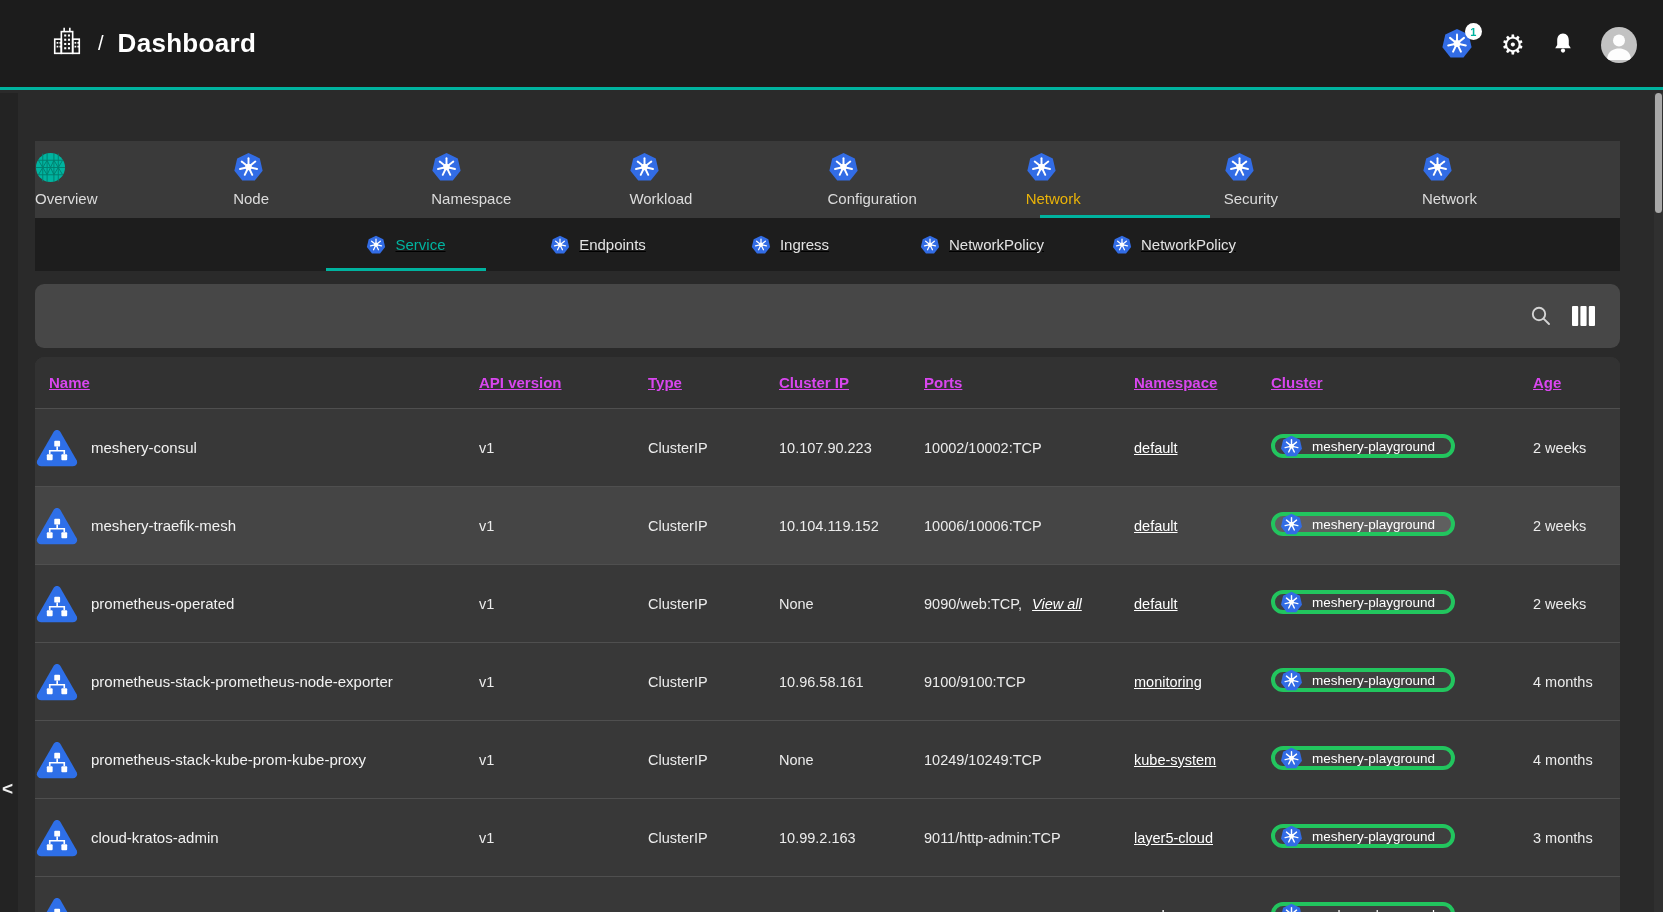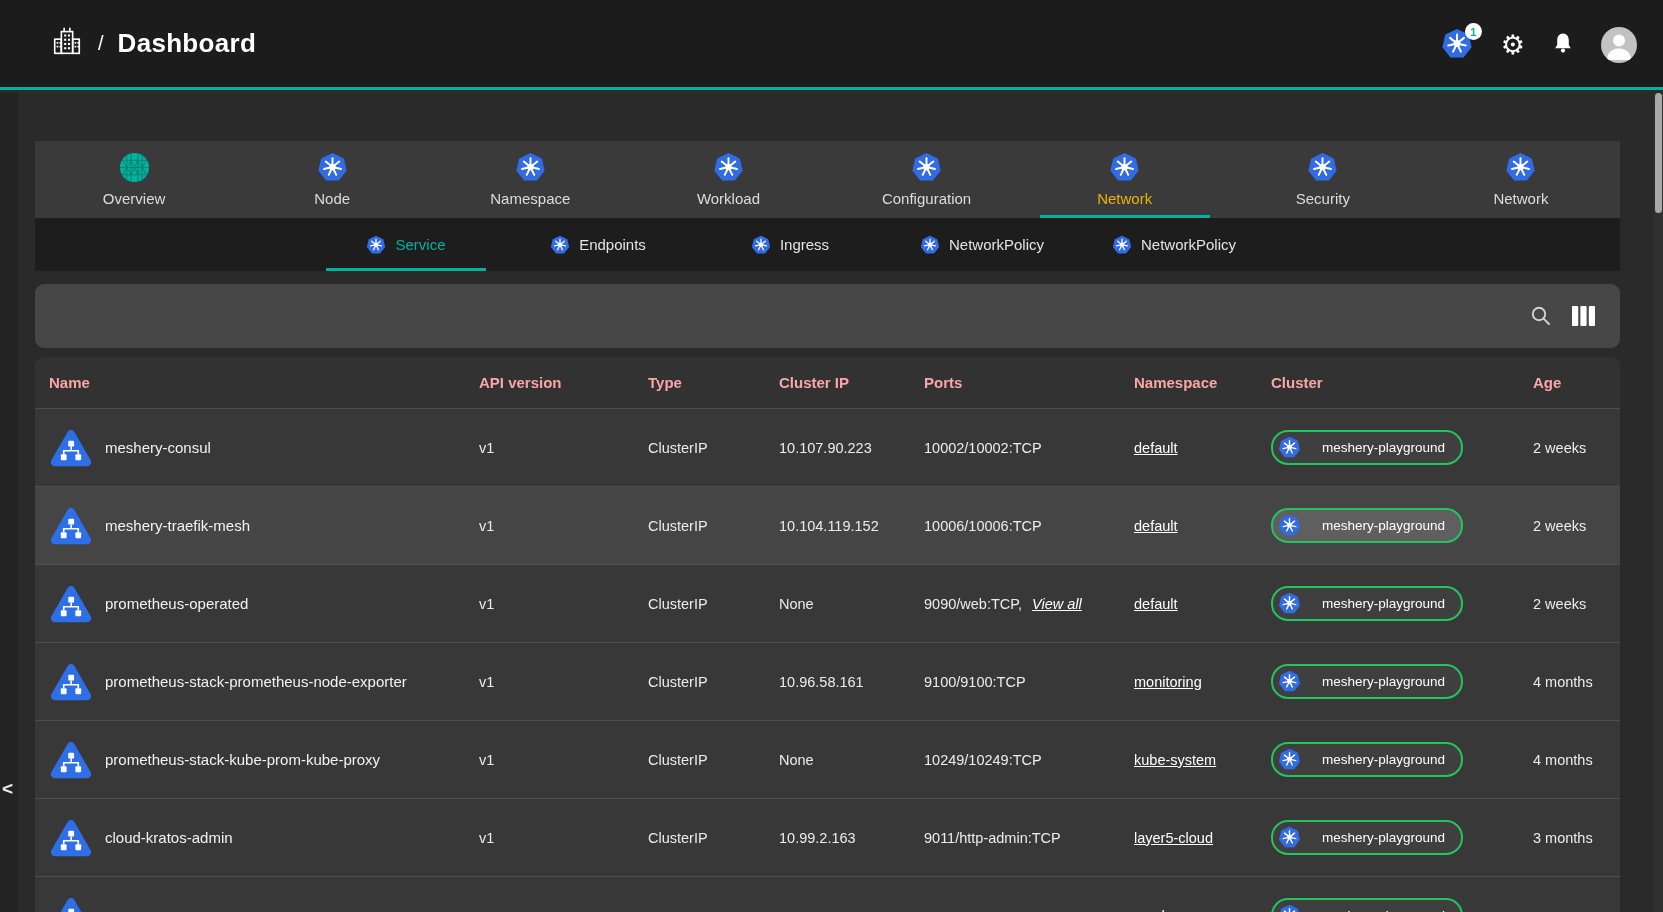--- a/index.html
+++ b/index.html
@@ -33,68 +33,68 @@
   .scrollbar-thumb { position:absolute; top:0; left:1px; width:7px; height:120px;
                      background:#a8a8a8; border-radius:4px; }
 
   
   .content { position:absolute; left:35px; top:0; width:1585px; height:912px; }
 
   
   .tabs { position:absolute; top:141px; left:0; width:1585px; height:77px;
           background:#3a3a3a; display:flex; }
   .tab { position:relative; flex:1 1 0; display:flex; flex-direction:column;
-         align-items:center; justify-content:center; gap:7px; cursor:pointer; }
+         align-items:flex-start; justify-content:center; gap:7px; cursor:pointer; }
   .tab .ticon { width:31px; height:31px; }
   .tab-label { color:#dcdcdc; font-size:15px; }
   .tab.active .tab-label { color:#eab308; }
   .tab.active::after { content:""; position:absolute; bottom:0; left:50%;
                        transform:translateX(-50%); width:170px; height:3px;
                        background:#00B39F; }
 
   
   .subtabs { position:absolute; top:218px; left:0; width:1585px; height:53px;
              background:#1d1d1d; display:flex; align-items:stretch;
              padding-left:275px; }
   .subtab { position:relative; width:192px; display:flex; align-items:center;
-            justify-content:center; gap:9px; cursor:pointer; }
+            justify-content:center; gap:9px; cursor:pointer;text-decoration:underline; }
   .subtab .sicon { width:20px; height:20px; }
   .subtab-label { color:#e4e4e4; font-size:15px; }
   .subtab.active .subtab-label { color:#00B39F; }
   .subtab.active::after { content:""; position:absolute; bottom:0; left:50%;
                           transform:translateX(-50%); width:160px; height:3px;
                           background:#00B39F; }
 
   
   .toolbar { position:absolute; top:284px; left:0; width:1585px; height:64px;
              background:#474747; border-radius:9px; display:flex;
              align-items:center; justify-content:flex-end; gap:18px;
              padding-right:24px; }
   .tool-btn { width:25px; height:25px; cursor:pointer; display:flex;
               align-items:center; justify-content:center; }
 
   
   .table { position:absolute; top:357px; left:0; width:1585px; height:555px;
            overflow:hidden; border-radius:9px 9px 0 0; background:#383838; }
   .thead { display:flex; align-items:center; height:51px; background:#323232; }
-  .th { color:#fca5a5; font-size:15px; font-weight:bold; cursor:pointer; }
+  .th { color:#d946ef; font-size:15px; font-weight:bold; cursor:pointer;text-decoration:underline; }
   .row { display:flex; align-items:center; height:78px; background:#383838;
          border-top:1px solid #4f4f4f; cursor:pointer; }
   .row.hovered { background:#454545; }
   .cell { color:#ececec; font-size:14.5px; }
-  .c0 { flex:0 0 444px; padding-left:14px; display:flex; align-items:center; gap:12px; }
+  .c0 { flex:0 0 444px; display:flex; align-items:center; gap:12px; }
   .c1 { flex:0 0 169px; } .c2 { flex:0 0 131px; } .c3 { flex:0 0 145px; }
   .c4 { flex:0 0 210px; } .c5 { flex:0 0 137px; } .c6 { flex:0 0 262px; }
   .c7 { flex:1 1 auto; }
   .svc-icon { width:44px; height:40px; flex:0 0 44px; }
   .name-text { font-size:15px; color:#f2f2f2; }
   .ns-link, .viewall { color:#fff; text-decoration:underline; cursor:pointer; }
   .viewall { margin-left:10px;font-style:italic; }
-  .chip { display:inline-flex; align-items:center; gap:21px; height:35px;
-          padding:0 16px 0 5px; border:2px solid #22c55e; border-radius:17px;
+  .chip { display:inline-flex; align-items:center; gap:9px; height:24px;
+          padding:0 16px 0 5px; border:4px solid #22c55e; border-radius:17px;
           background:rgba(255,255,255,0.04); cursor:pointer; }
   .row.hovered .chip { background:rgba(255,255,255,0.14); }
   .chip .kicon { width:23px; height:23px; }
   .chip-label { color:#fff; font-size:13.5px; }
 </style>
 </head>
 <body>
 
 <div class="header">
   <div class="crumbs">

